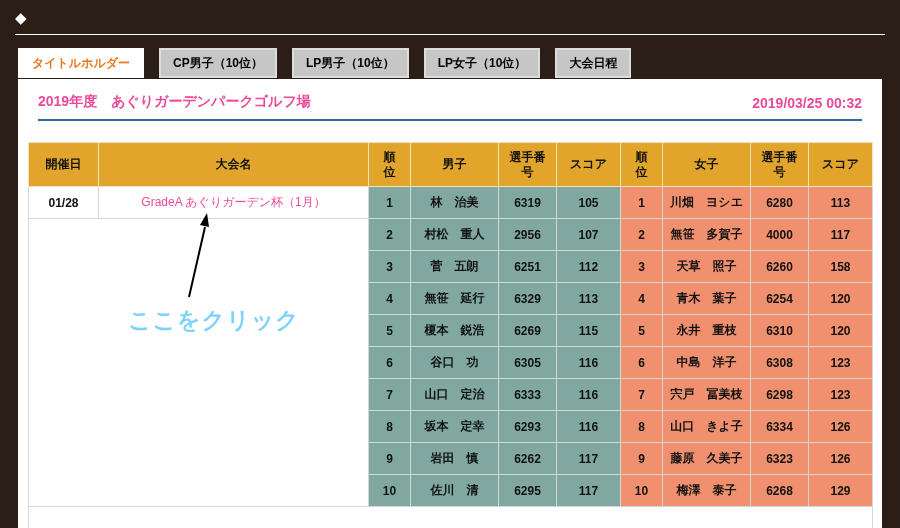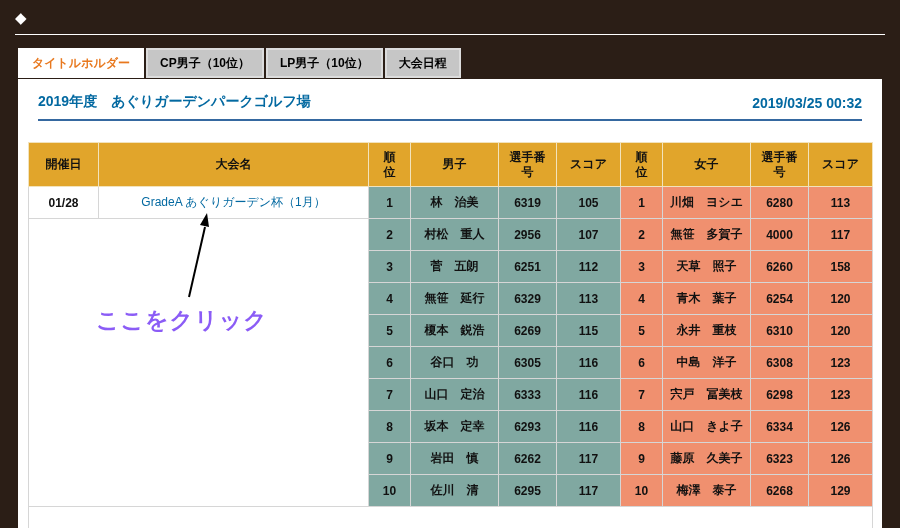--- a/index.html
+++ b/index.html
@@ -8,72 +8,73 @@
     background:#2B1E16;
     font-family:"Liberation Sans","DejaVu Sans",sans-serif;
     overflow:hidden;
     position:relative;
   }
   
   .app-header { padding:9px 15px 0 15px; color:#fff; }
   .app-header .title-line { font-size:15px; font-weight:bold; letter-spacing:.2px; display:flex; align-items:center; gap:9px; }
   .app-header .rule { border-bottom:1px solid #fff; margin-top:7px; }
   
-  .tabbar { display:flex; gap:2px; margin:13px 0 0 18px; align-items:center; }
+  .tabbar { display:flex; gap:15px; margin:13px 0 0 18px; align-items:center; }
   .tab {
     background:#C6C6C6; border:2px solid #DCDCDC; color:#000000;
     font-size:12px; font-weight:bold; padding:6px 12px; cursor:pointer;
     white-space:nowrap; line-height:14px;
   }
   .tab.active { background:#fff; border-color:#fff; color:#E8781E; }
   
   .panel {
     position:absolute; left:18px; right:18px; top:79px; height:600px;
     background:#fff;
   }
   .panel-head { display:flex; justify-content:space-between; align-items:flex-end; padding:14px 20px 0 20px; }
-  .panel-title, .panel-timestamp { color:#0369a1; font-size:14px; font-weight:bold; }
+  .panel-title, .panel-timestamp { color:#ec4899; font-size:14px; font-weight:bold; }
   .panel-rule { border-bottom:2px solid #3568A0; margin:8px 20px 0 20px; }
   
   table.rank { border-collapse:collapse; margin:21px 0 0 10px; table-layout:fixed; }
   table.rank th, table.rank td { font-size:12px; text-align:center; vertical-align:middle; }
   table.rank thead th {
     background:#E1A52B; color:#111; font-weight:bold; height:44px;
     border:1px solid #F2E3BC; white-space:pre-line; line-height:15px;
   }
   table.rank tbody td { height:32px; border:1px solid #D6D6D6; font-weight:bold; color:#111; }
   td.m { background:#80A8A1; }
   td.f { background:#F0906F; border-color:#E8C4B4; }
   td.m { border-color:#C2D2CE; }
   td.c-date { background:#fff; }
   td.c-tour { background:#fff; }
-  .tour-link { color:#0369a1; font-weight:normal; font-size:12px; cursor:pointer; }
+  .tour-link { color:#ec4899; font-weight:normal; font-size:12px; cursor:pointer; }
   td.c-spacer { background:#fff; border:1px solid #D6D6D6; border-top:none; }
   tr.sep-row td { height:5px; border:none; background:#fff; padding:0; }
   
   .annotation-text {
-    position:absolute; left:96px; top:305px; font-size:23px; font-weight:bold;
-    color:#8b5cf6; letter-spacing:1px; font-family:"Liberation Serif","DejaVu Serif",serif;
+    position:absolute; left:128px; top:305px; font-size:23px; font-weight:bold;
+    color:#7dd3fc; letter-spacing:1px; font-family:"Liberation Serif","DejaVu Serif",serif;
   }
   .arrow-overlay { position:absolute; left:0; top:0; pointer-events:none; }
 </style>
 </head>
 <body>
 
 <div class="app-header">
   <div class="title-line">
     <span>◆</span>
   </div>
   <div class="rule"></div>
 </div>
 
 <div class="tabbar">
   <div class="tab active">タイトルホルダー</div>
   <div class="tab">CP男子（10位）</div>
   <div class="tab">LP男子（10位）</div>
+  <div class="tab">LP女子（10位）</div>
   <div class="tab">大会日程</div>
 </div>
 
 <div class="panel">
   <div class="panel-head">
     <span class="panel-title">2019年度　あぐりガーデンパークゴルフ場</span>
     <span class="panel-timestamp">2019/03/25 00:32</span>
   </div>
   <div class="panel-rule"></div>
 

